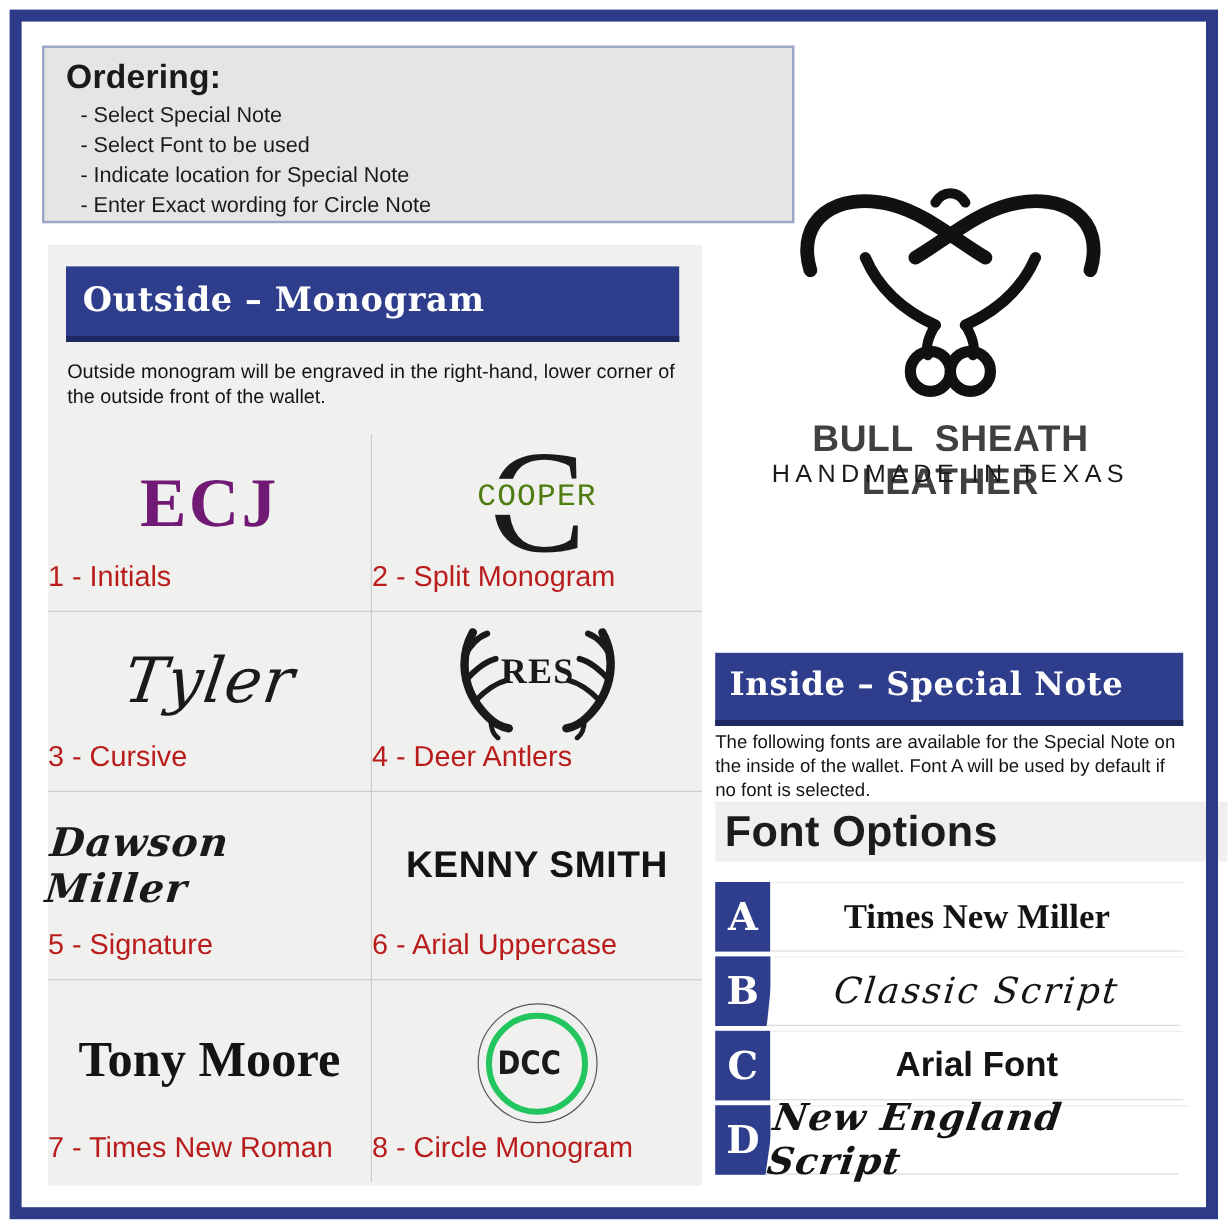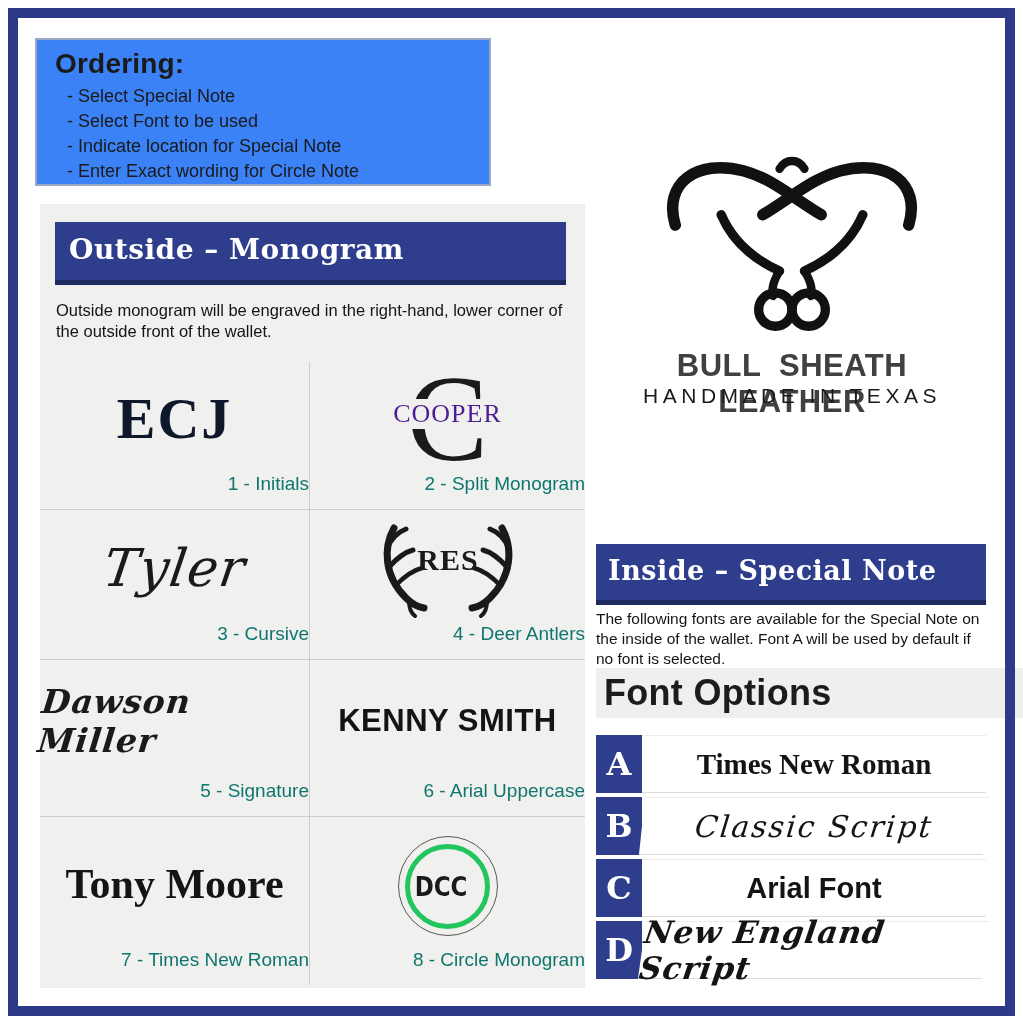--- a/index.html
+++ b/index.html
@@ -10,22 +10,22 @@
     overflow:hidden;
   }
   
   #frame {
     position:absolute; left:8px; top:8px; right:8px; bottom:8px;
     border:10px solid #2c3a87; pointer-events:none; z-index:50;
   }
 
   
   .ordering-box {
-    position:absolute; left:35px; top:38px; width:456px; height:148px;
-    background:#3b82f6; border:2px solid #9aa7c7; padding:8px 0 0 18px;
+    position:absolute; left:35px; top:38px; width:627px; height:148px;
+    background:#e5e5e5; border:2px solid #9aa7c7; padding:8px 0 0 18px;
   }
   .ordering-title { font-size:28px; font-weight:bold; color:#1a1a1a; letter-spacing:0.2px; }
   .ordering-list { margin-top:4px; }
   .ordering-item { font-size:18px; color:#1a1a1a; line-height:25px; padding-left:12px; }
 
   
   .outside-panel {
     position:absolute; left:40px; top:204px; width:545px; height:784px;
     background:#f0f0ee;
   }
@@ -44,35 +44,35 @@
   }
   .mono-grid {
     position:absolute; left:0; top:158px; width:545px; height:623px;
     display:grid; grid-template-columns:270px 275px;
     grid-template-rows:148px 150px 157px 168px;
   }
   .cell { position:relative; display:flex; align-items:center; justify-content:center; }
   .cell.b-right  { border-right:1px solid #cccccc; }
   .cell.b-bottom { border-bottom:1px solid #cccccc; }
   .cell-label {
-    position:absolute; bottom:14px; left:0; width:100%; text-align:right;
-    font-size:19px; color:#0f766e;
+    position:absolute; bottom:14px; left:0; width:100%; text-align:left;
+    font-size:24px; color:#b91c1c;
   }
   .sample-wrap { margin-bottom:34px; }
 
-  .s-initials { font-family:"Liberation Serif", serif; font-weight:bold; font-size:58px; color:#0f172a; letter-spacing:2px; }
+  .s-initials { font-family:"Liberation Serif", serif; font-weight:bold; font-size:58px; color:#701a75; letter-spacing:2px; }
   .split-mono { position:relative; height:118px; width:150px; margin-bottom:28px; text-align:center; }
   .split-c {
     font-family:"Liberation Serif", serif; font-size:122px; line-height:112px; color:#1a1a1a;
     display:block;
   }
   .split-name {
     position:absolute; left:50%; top:36px; transform:translateX(-50%);
     background:#f0f0ee; padding:0 3px;
-    font-family:Liberation Serif, serif; font-size:26px; letter-spacing:1px; color:#4c1d95;
+    font-family:Liberation Mono, monospace; font-size:26px; letter-spacing:1px; color:#4d7c0f;
   }
   .s-cursive {
     font-family:"DejaVu Serif", serif; font-style:italic; font-size:52px; color:#1a1a1a;
     transform:skewX(-8deg); letter-spacing:1px;
   }
   .s-signature {
     font-family:"DejaVu Serif", serif; font-style:italic; font-weight:bold; font-size:33px;
     color:#1a1a1a; transform:skewX(-6deg); letter-spacing:1px;
   }
   .s-arialcaps { font-family:"Liberation Sans", sans-serif; font-weight:bold; font-size:31px; color:#141414; letter-spacing:0.5px; }
@@ -243,21 +243,21 @@
   <div class="section-bar inside-bar">Inside – Special Note</div>
   <div class="inside-desc">The following fonts are available for the Special Note on the inside of the wallet.  Font A will be used by default if no font is selected.</div>
 
   <div class="font-options-band">
     <div class="font-options-title">Font Options</div>
   </div>
 
   <div class="font-table">
     <div class="font-row">
       <div class="font-badge">A</div>
-      <div class="font-sample f-times">Times New Roman</div>
+      <div class="font-sample f-times">Times New Miller</div>
     </div>
     <div class="font-row">
       <div class="font-badge">B</div>
       <div class="font-sample f-classic">Classic Script</div>
     </div>
     <div class="font-row">
       <div class="font-badge">C</div>
       <div class="font-sample f-arial">Arial Font</div>
     </div>
     <div class="font-row">

